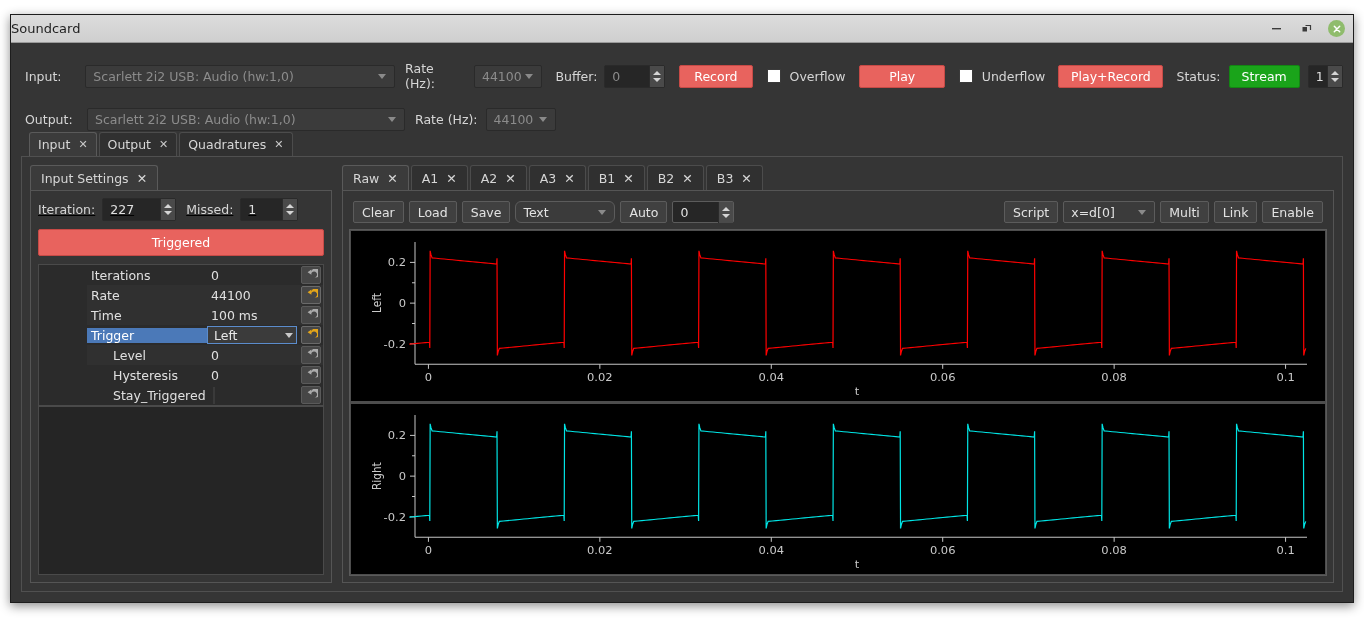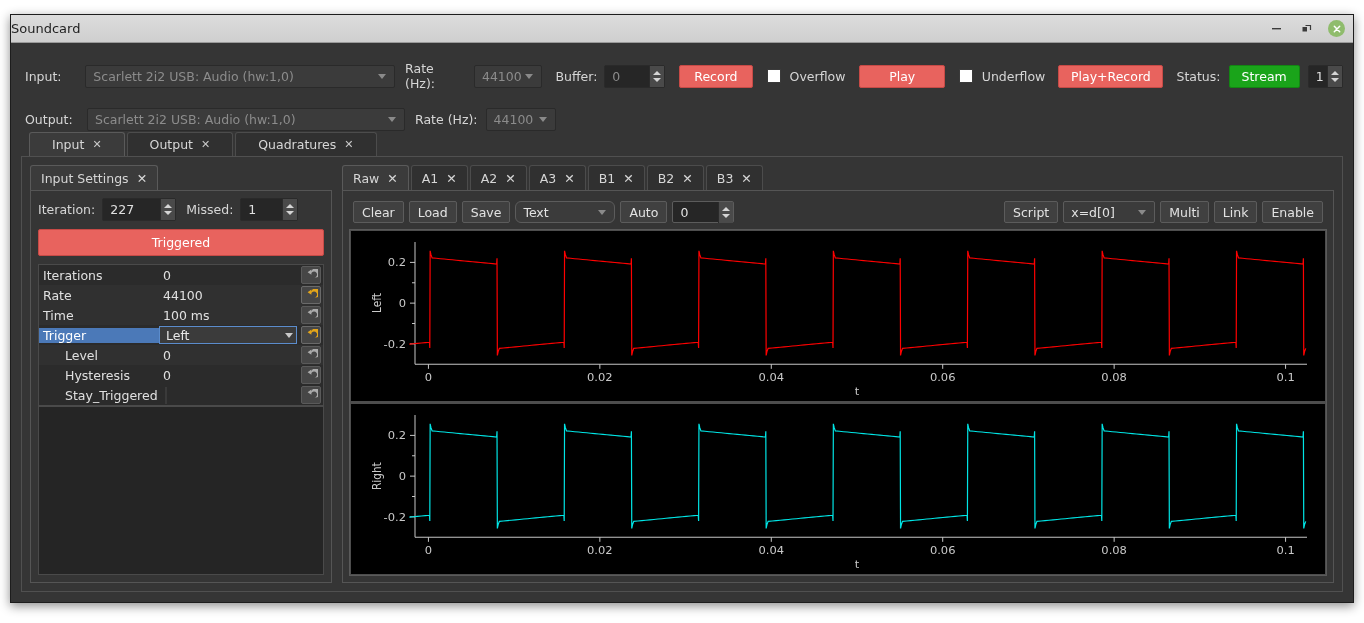--- a/index.html
+++ b/index.html
@@ -79,21 +79,21 @@
     background: #1aa41a; border: 1px solid #138513; border-radius: 2px;
     color: #ffffff; font-size: 12.5px; height: 23px; padding: 0 12px;
     display: flex; align-items: center; justify-content: center;
   }
   .chk { width: 14px; height: 14px; background: #ffffff; border: 1px solid #3a3a3a; }
   
   .tabrow { flex: 0 0 25px; display: flex; align-items: flex-end; padding-left: 18px; }
   .tab {
     height: 24px; background: #303030; border: 1px solid #4c4c4c; border-bottom: none;
     border-radius: 3px 3px 0 0; margin-right: 2px;
-    display: flex; align-items: center; gap: 8px; padding: 0 22px;
+    display: flex; align-items: center; gap: 8px; padding: 0 8px;
     color: #d6d6d6; font-size: 12.5px;
   }
   .tab.active { background: #3b3b3b; border-color: #5a5a5a; }
   .tab .x { color: #c9c9c9; font-size: 11px; line-height: 1; }
   
   .body {
     flex: 1; display: flex; margin: 0 10px 10px 10px;
     border: 1px solid #505050; background: #353535; padding: 8px;
     gap: 10px; min-height: 0;
   }
@@ -104,29 +104,29 @@
     height: 25px; background: #303030; border: 1px solid #4c4c4c; border-bottom: none;
     border-radius: 3px 3px 0 0; margin-right: 2px;
     display: flex; align-items: center; gap: 8px; padding: 8px 10px;
     color: #d6d6d6; font-size: 12.5px;
   }
   .subtab.active { background: #3b3b3b; border-color: #5a5a5a; }
   .panel {
     flex: 1; border: 1px solid #555; background: #353535; padding: 7px;
     display: flex; flex-direction: column; min-height: 0;
   }
-  .iterrow { display: flex; align-items: center; gap: 7px; margin-bottom: 8px; }
+  .iterrow { display: flex; align-items: center; gap: 7px; margin-bottom: 8px; text-decoration: underline; }
   .spin.iter { width: 74px; color: #e0e0e0; }
   .spin.missed { width: 58px; color: #e0e0e0; }
   .trig-banner {
     background: #e8635e; border: 1px solid #c74a46; border-radius: 2px;
     color: #fff; font-size: 12.5px; text-align: center; padding: 5px 0;
     margin-bottom: 8px;
   }
-  .proptable { border: 1px solid #4a4a4a; background: #2b2b2b; }
+  .proptable { border: 1px solid #4a4a4a; background: #2b2b2b; padding-left: 48px; }
   .prow { display: flex; align-items: center; height: 20px; font-size: 12.5px; color: #e0e0e0; }
   .prow.alt { background: #303030; }
   .prow.even { background: #2b2b2b; }
   .pname { width: 120px; padding-left: 4px; white-space: nowrap; overflow: hidden; }
   .pname.sel { background: #4b79b8; color: #ffffff; }
   .pname.indent { padding-left: 26px; }
   .pval { flex: 1; padding-left: 4px; color: #e0e0e0; }
   .pval .mini-combo {
     background: #3b3b3b; border: 1px solid #5b8ccc; height: 18px; margin-right: 2px;
     display: flex; align-items: center; padding: 0 3px 0 6px; color: #e8e8e8; font-size: 12.5px;

